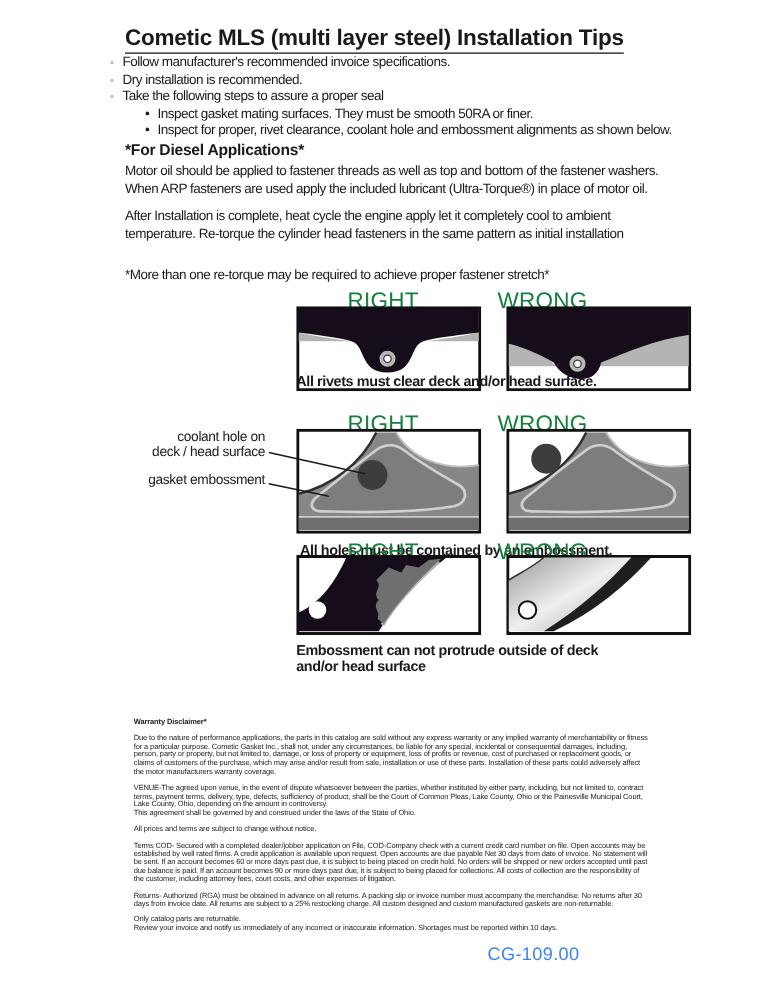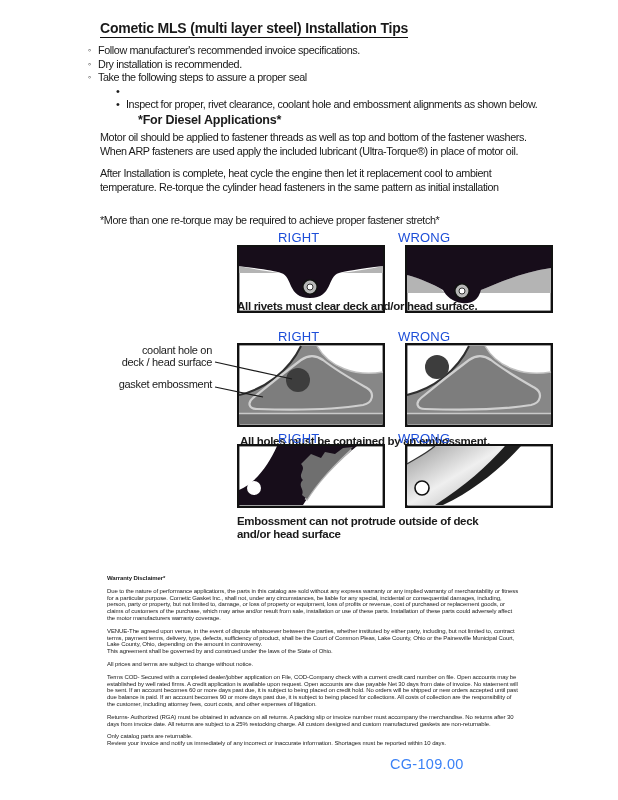--- a/index.html
+++ b/index.html
@@ -2,33 +2,33 @@
 <html><head>
 <meta charset="utf-8">
 <style>
   html,body{margin:0;padding:0;background:#ffffff;}
   .page{
     position:relative;width:618px;height:800px;background:#ffffff;overflow:hidden;
     font-family:"Liberation Sans", sans-serif;color:#1a1a1a;
   }
   .abs{position:absolute;}
   .title{
-    left:100px;top:20px;font-size:14px;font-weight:bold;letter-spacing:-0.2px;
+    left:100px;top:20px;font-size:18px;font-weight:bold;letter-spacing:-0.2px;
     border-bottom:1.6px solid #111;padding-bottom:1px;display:inline-block;
   }
   .body-text{font-size:10.8px;letter-spacing:-0.4px;line-height:13.5px;white-space:nowrap;}
   .bullets{left:88px;top:44px;}
   .bullet-row{display:flex;align-items:flex-start;}
   .bullet-row .marker{width:10px;flex:0 0 10px;font-size:9px;line-height:13.5px;}
   .sub{margin-left:28px;}
   .sub .marker{font-size:11px;}
-  .section-heading{left:100px;top:113px;font-size:12.5px;font-weight:bold;letter-spacing:-0.2px;margin-left:38px;}
+  .section-heading{left:100px;top:113px;font-size:12.5px;font-weight:bold;letter-spacing:-0.2px;}
   .para{left:100px;}
   .p1{top:131px;} .p2{top:167px;} .note{top:214px;}
-  .rw-label{font-size:13px;letter-spacing:0.2px;color:#1d4ed8;}
+  .rw-label{font-size:18px;letter-spacing:0.2px;color:#15803d;}
   .dbox{width:148px;height:68px;}
   .dbox2{width:148px;height:84px;}
   .dbox3{width:148px;height:64px;}
   .dbox svg,.dbox2 svg,.dbox3 svg{display:block;width:100%;height:100%;}
   .caption{font-size:11.5px;font-weight:bold;letter-spacing:-0.3px;line-height:12.5px;white-space:nowrap;}
   .callout{font-size:11px;letter-spacing:-0.3px;line-height:11.5px;text-align:right;width:115px;white-space:nowrap;}
   .fineprint{left:107px;top:575px;width:412px;font-size:6px;line-height:6.8px;letter-spacing:-0.1px;color:#222;}
   .fineprint .fp-h{font-weight:bold;margin-bottom:6px;}
   .fineprint .fp-p{margin-bottom:6px;}
   .fineprint .fp-p0{margin-bottom:0;}
@@ -49,36 +49,37 @@
     <div class="bullet-row">
       <span class="marker">◦</span>
       <span>Dry installation is recommended.</span>
     </div>
     <div class="bullet-row">
       <span class="marker">◦</span>
       <span>Take the following steps to assure a proper seal</span>
     </div>
     <div class="bullet-row sub">
       <span class="marker">•</span>
+      <span>Inspect gasket mating surfaces.  They must be smooth 50RA or finer.</span>
     </div>
     <div class="bullet-row sub">
       <span class="marker">•</span>
       <span>Inspect for proper, rivet clearance, coolant hole and embossment alignments as shown below.</span>
     </div>
   </div>
 
   <div class="abs section-heading">*For Diesel Applications*</div>
 
   <div class="abs para p1 body-text">
     <div>Motor oil should be applied to fastener threads as well as top and bottom of the fastener washers.</div>
     <div>When ARP fasteners are used apply the included lubricant (Ultra-Torque®) in place of motor oil.</div>
   </div>
 
   <div class="abs para p2 body-text">
-    <div>After Installation is complete, heat cycle the engine then let it replacement cool to ambient</div>
+    <div>After Installation is complete, heat cycle the engine apply let it completely cool to ambient</div>
     <div>temperature. Re-torque the cylinder head fasteners in the same pattern as initial installation</div>
   </div>
 
   <div class="abs para note body-text">*More than one re-torque may be required to achieve proper fastener stretch*</div>
 
   <div class="abs rw-label" style="left:278px;top:230px;">RIGHT</div>
   <div class="abs rw-label" style="left:398px;top:230px;">WRONG</div>
 
   <div class="abs dbox" style="left:237px;top:245px;">
     <svg viewBox="0 0 148 68">

